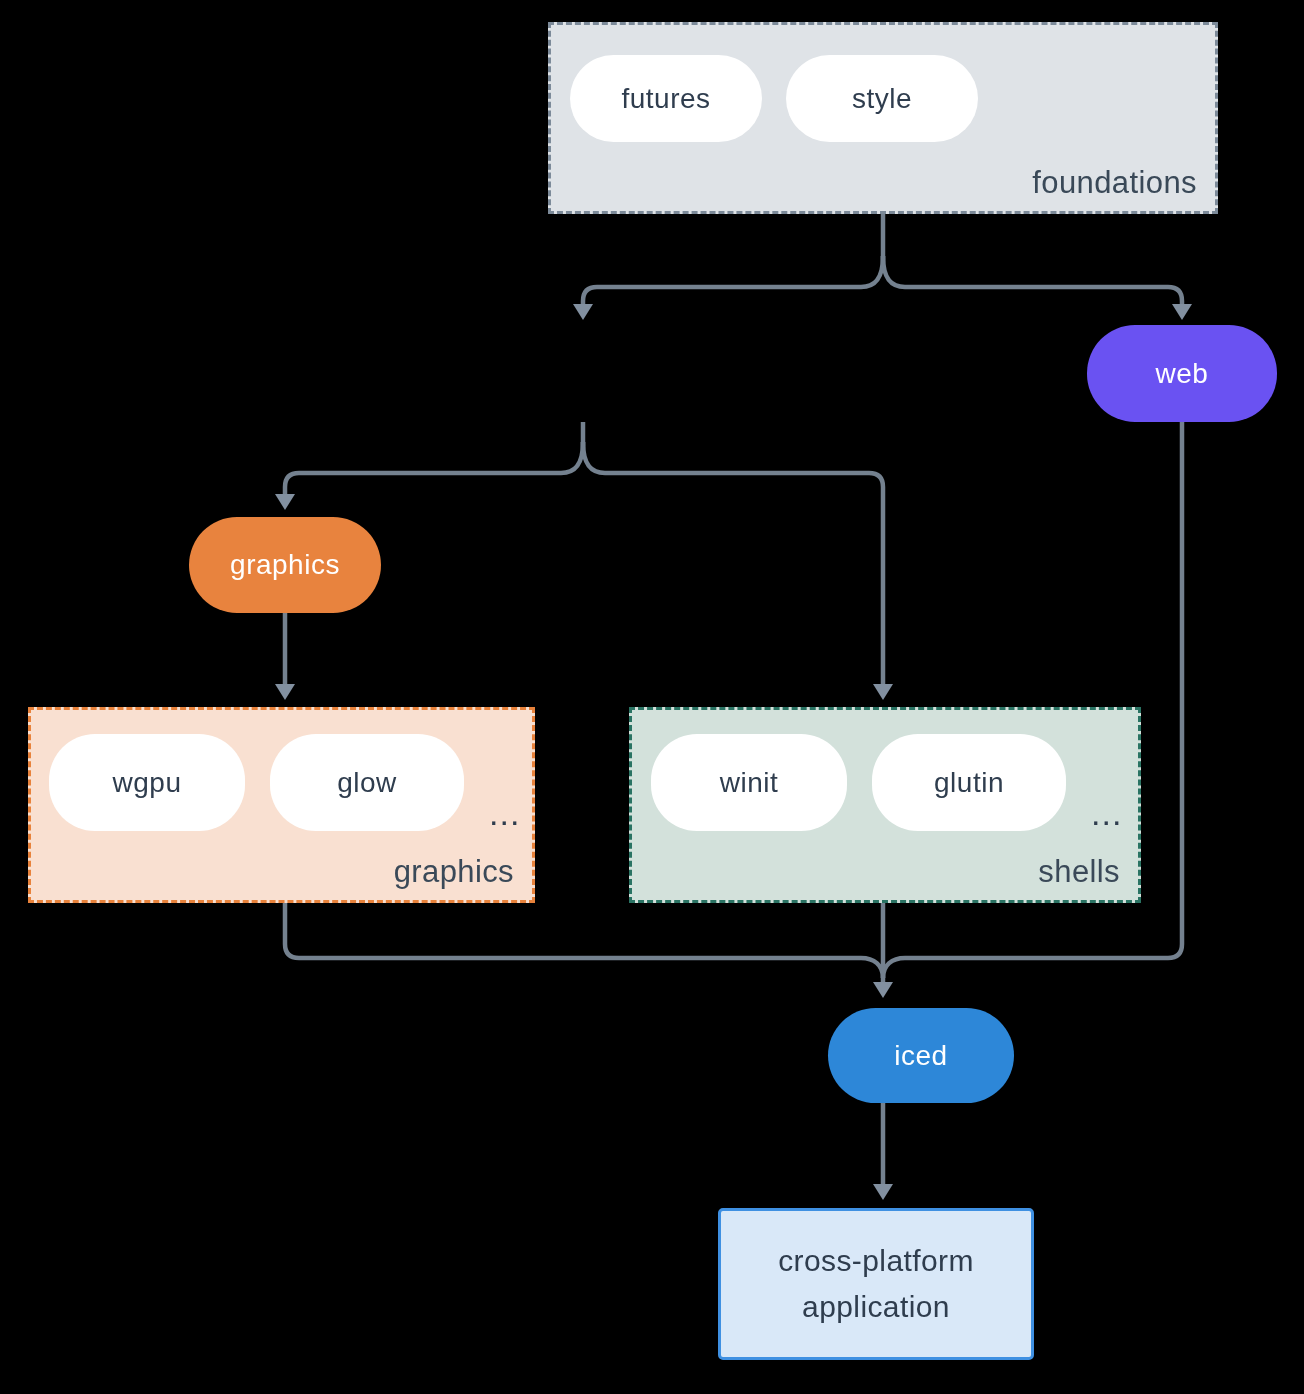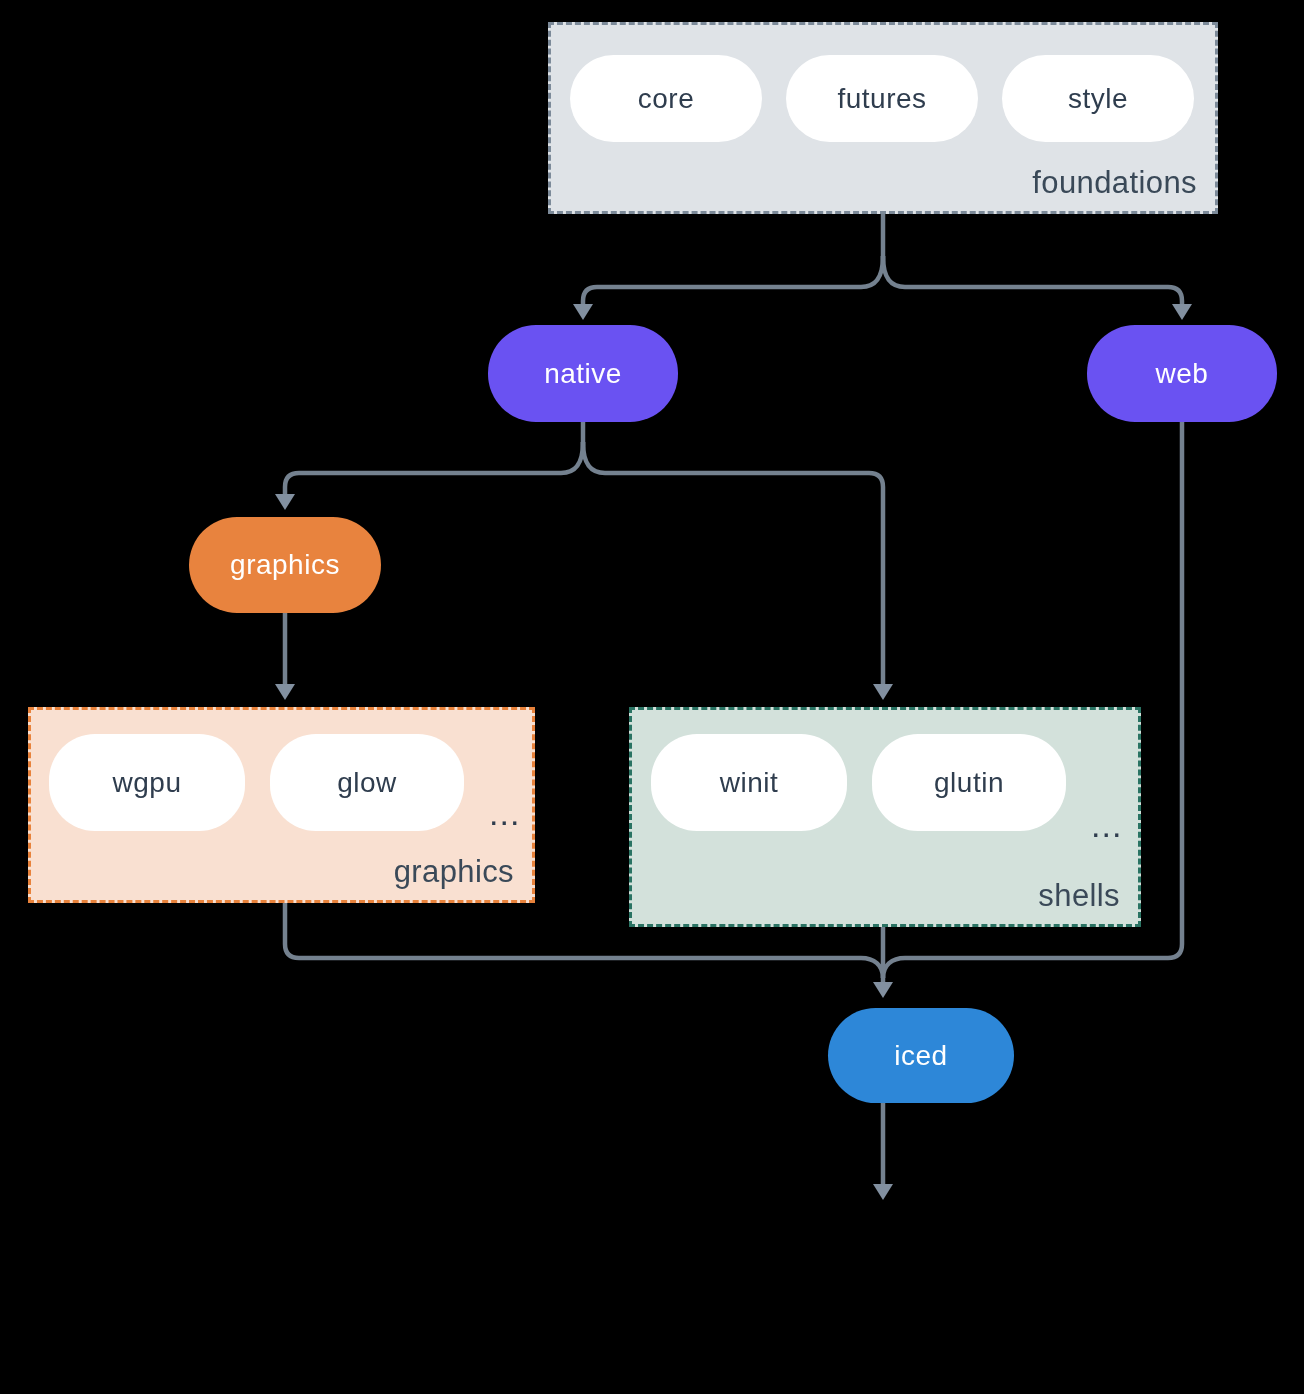--- a/index.html
+++ b/index.html
@@ -26,21 +26,21 @@
     left:548px;top:22px;width:670px;height:192px;
     background:var(--foundations-fill);border:3px dashed var(--foundations-border);
     padding:30px 0 0 19px;gap:24px;
   }
   .group-renderers{
     left:28px;top:707px;width:507px;height:196px;
     background:var(--renderers-fill);border:3px dashed var(--renderers-border);
     padding:24px 0 0 18px;gap:25px;
   }
   .group-shells{
-    left:629px;top:707px;width:512px;height:220px;
+    left:629px;top:707px;width:512px;height:196px;
     background:var(--shells-fill);border:3px dashed var(--shells-border);
     padding:24px 0 0 19px;gap:25px;
   }
   .group-label{
     position:absolute;right:18px;bottom:10px;
     font-size:31px;color:var(--label-text);letter-spacing:.4px;
   }
 
   .pill{
     display:flex;align-items:center;justify-content:center;
@@ -99,34 +99,28 @@
     <path d="M1182 422 V944 Q1182 958 1168 958 H905 C892 958 883 965 883 978"></path>
     <path d="M883 903 V982"></path>
     <polygon points="873,982 893,982 883,998"></polygon>
 
     <path d="M883 1103 V1184"></path>
     <polygon points="873,1184 893,1184 883,1200"></polygon>
   </svg>
 
   <div class="group group-foundations">
     <div class="pill pill-white">
-      <span>core</span>
-    </div>
-    <div class="pill pill-white">
       <span>futures</span>
     </div>
     <div class="pill pill-white">
       <span>style</span>
     </div>
     <span class="group-label">foundations</span>
   </div>
 
-  <div class="node node-native">
-    <span>native</span>
-  </div>
   <div class="node node-web">
     <span>web</span>
   </div>
 
   <div class="node node-graphics">
     <span>graphics</span>
   </div>
 
   <div class="group group-renderers">
     <div class="pill pill-white pill-wide">
@@ -147,14 +141,18 @@
       <span>glutin</span>
     </div>
     <span class="ellipsis">...</span>
     <span class="group-label">shells</span>
   </div>
 
   <div class="node node-iced">
     <span>iced</span>
   </div>
 
+  <div class="app-box">
+    <span>cross-platform</span>
+    <span>application</span>
+  </div>
 
 </div>
 
 </body></html>

